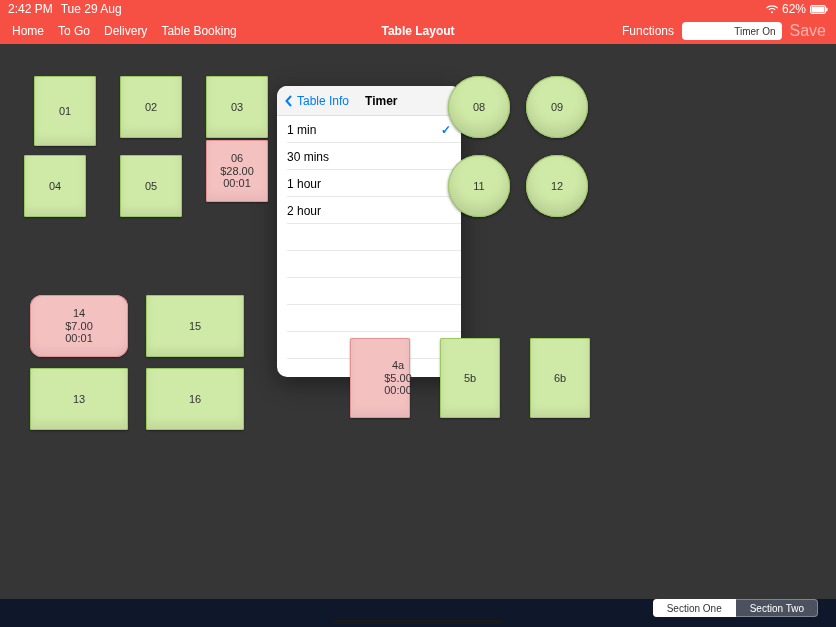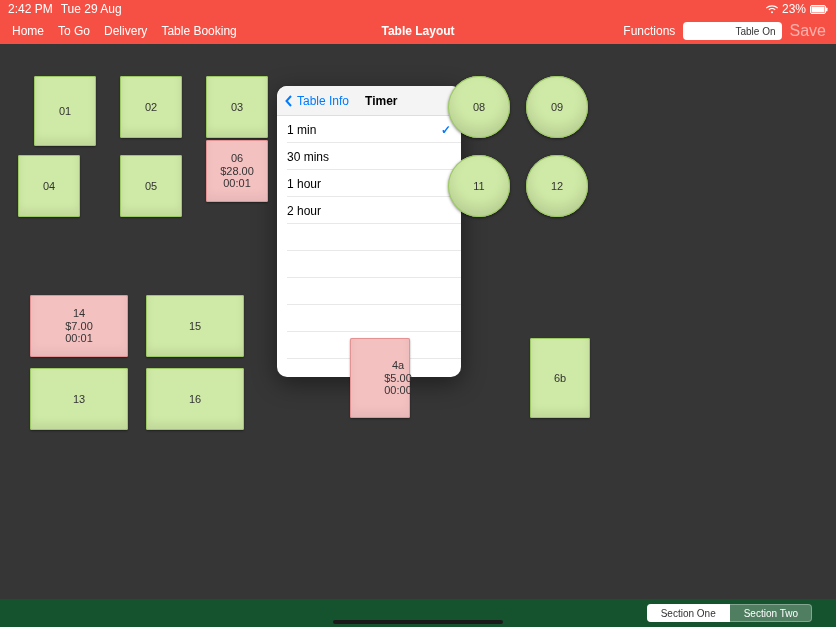--- a/index.html
+++ b/index.html
@@ -119,23 +119,23 @@
   }
   .row::after{
     content:""; position:absolute; left:10px; right:0; bottom:0;
     height:1px; background:#e8e8e8;
   }
   .check { color:#007aff; font-weight:700; }
 
   
   .bottom-bar {
     height: 28px;
-    background: #14532d;
-    display:flex; align-items:center; justify-content:flex-end;
-    padding-right:24px;
+    background: #0f172a;
+    display:flex; align-items:flex-start; justify-content:flex-end;
+    padding-right:18px;
     position: relative;
   }
   .seg-bottom {
     display:flex; border-radius:4px; overflow:hidden; height:18px;
     box-shadow: 0 0 0 1px rgba(255,255,255,0.3) inset;
   }
   .seg-bottom div{
     font-size:10px; padding:0 14px; display:flex; align-items:center;
     cursor:pointer;
   }
@@ -155,21 +155,21 @@
   <div class="status-left">
     <span>2:42 PM</span>
     <span>Tue 29 Aug</span>
   </div>
   <div class="status-right">
     <span class="wifi-icon">
       <svg width="12" height="9" viewBox="0 0 12 9">
           <path fill="#fff" d="M6 8.2a1 1 0 100-2 1 1 0 000 2zm-2.7-2.9a4 4 0 015.4 0l.9-.9a5.3 5.3 0 00-7.2 0l.9.9zM.7 3.5a8 8 0 0110.6 0l.9-.9a9.3 9.3 0 00-12.4 0l.9.9z"></path>
         </svg>
     </span>
-    <span>23%</span>
+    <span>62%</span>
     <span class="battery-icon">
       <svg width="18" height="9" viewBox="0 0 18 9">
           <rect x="0.5" y="0.5" width="15" height="8" rx="1.5" fill="none" stroke="#fff"></rect>
           <rect x="1.5" y="1.5" width="13" height="6" fill="#fff"></rect>
           <rect x="16" y="2.5" width="1.5" height="4" rx="0.7" fill="#fff"></rect>
         </svg>
     </span>
   </div>
 </div>
 
@@ -178,21 +178,21 @@
     <span>Home</span>
     <span>To Go</span>
     <span>Delivery</span>
     <span>Table Booking</span>
   </div>
   <div class="nav-title">Table Layout</div>
   <div class="nav-right">
     <span>Functions</span>
     <div class="seg">
       <div class="active">Edit Off</div>
-      <div>Table On</div>
+      <div>Timer On</div>
     </div>
     <span class="save">Save</span>
   </div>
 </div>
 
 <div class="canvas" id="canvas">
 
   <div class="popover" style="left:277px; top:42px; height:291px;">
     <div class="pop-header">
       <div class="back">
@@ -235,56 +235,59 @@
     </div>
     <div class="table green" style="left: 206px; top: 32px; width: 62px; height: 62px;">
       <span>03</span>
     </div>
     <div class="table green circle" style="left: 448px; top: 32px; width: 62px; height: 62px;">
       <span>08</span>
     </div>
     <div class="table green circle" style="left: 526px; top: 32px; width: 62px; height: 62px;">
       <span>09</span>
     </div>
-    <div class="table green" style="left: 18px; top: 111px; width: 62px; height: 62px;">
+    <div class="table green" style="left: 24px; top: 111px; width: 62px; height: 62px;">
       <span>04</span>
     </div>
     <div class="table green" style="left: 120px; top: 111px; width: 62px; height: 62px;">
       <span>05</span>
     </div>
     <div class="table pink" style="left: 206px; top: 96px; width: 62px; height: 62px;">
       <span>06</span>
       <span>$28.00</span>
       <span>00:01</span>
     </div>
     <div class="table green circle" style="left: 448px; top: 111px; width: 62px; height: 62px;">
       <span>11</span>
     </div>
     <div class="table green circle" style="left: 526px; top: 111px; width: 62px; height: 62px;">
       <span>12</span>
     </div>
-    <div class="table pink" style="left: 30px; top: 251px; width: 98px; height: 62px;">
+    <div class="table pink" style="left: 30px; top: 251px; width: 98px; height: 62px; border-radius: 12px;">
       <span>14</span>
       <span>$7.00</span>
       <span>00:01</span>
     </div>
     <div class="table green" style="left: 146px; top: 251px; width: 98px; height: 62px;">
       <span>15</span>
     </div>
     <div class="table green" style="left: 30px; top: 324px; width: 98px; height: 62px;">
       <span>13</span>
     </div>
     <div class="table green" style="left: 146px; top: 324px; width: 98px; height: 62px;">
       <span>16</span>
     </div>
     <div class="table pink" style="left: 350px; top: 294px; width: 60px; height: 80px; padding-left: 36px;">
       <span>4a</span>
       <span>$5.00</span>
       <span>00:00</span>
     </div>
+    <div class="table green" style="left: 440px; top: 294px; width: 60px; height: 80px;">
+      <span>5b</span>
+    </div>
     <div class="table green" style="left: 530px; top: 294px; width: 60px; height: 80px;">
       <span>6b</span>
     </div>
   </div>
 
 <div class="bottom-bar">
   <div class="seg-bottom">
     <div class="on">Section One</div>
     <div class="off">Section Two</div>
   </div>

